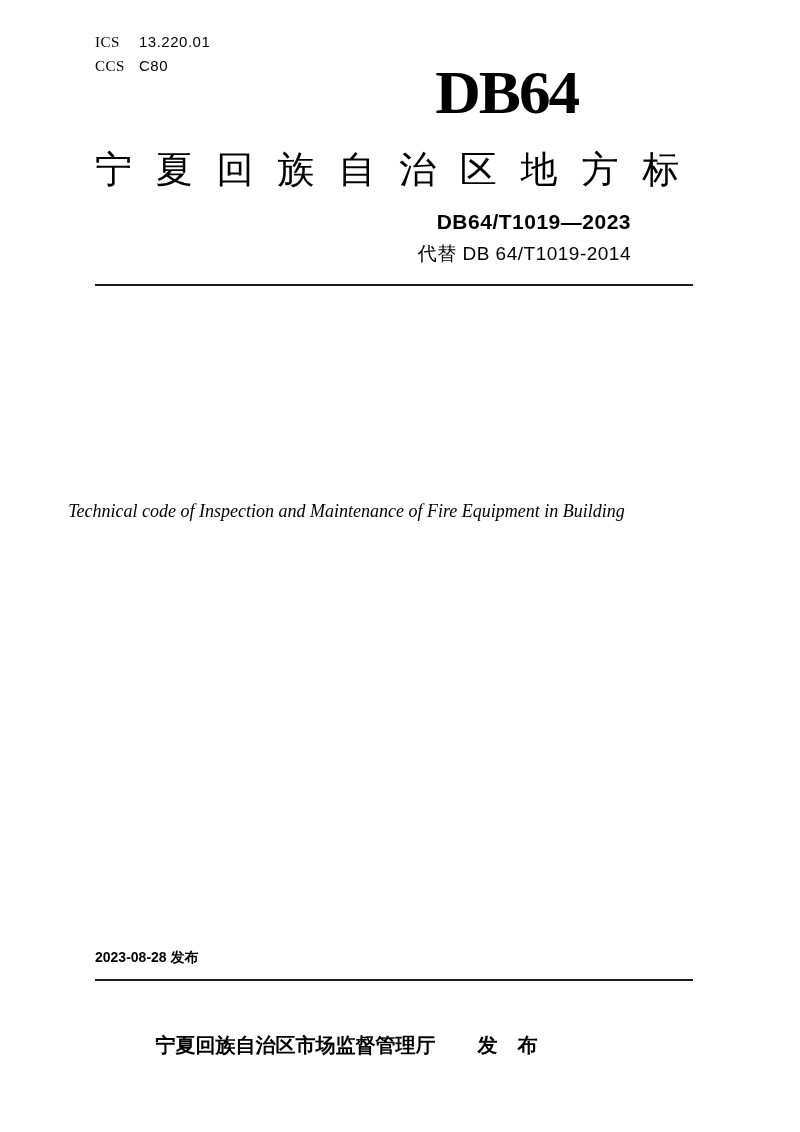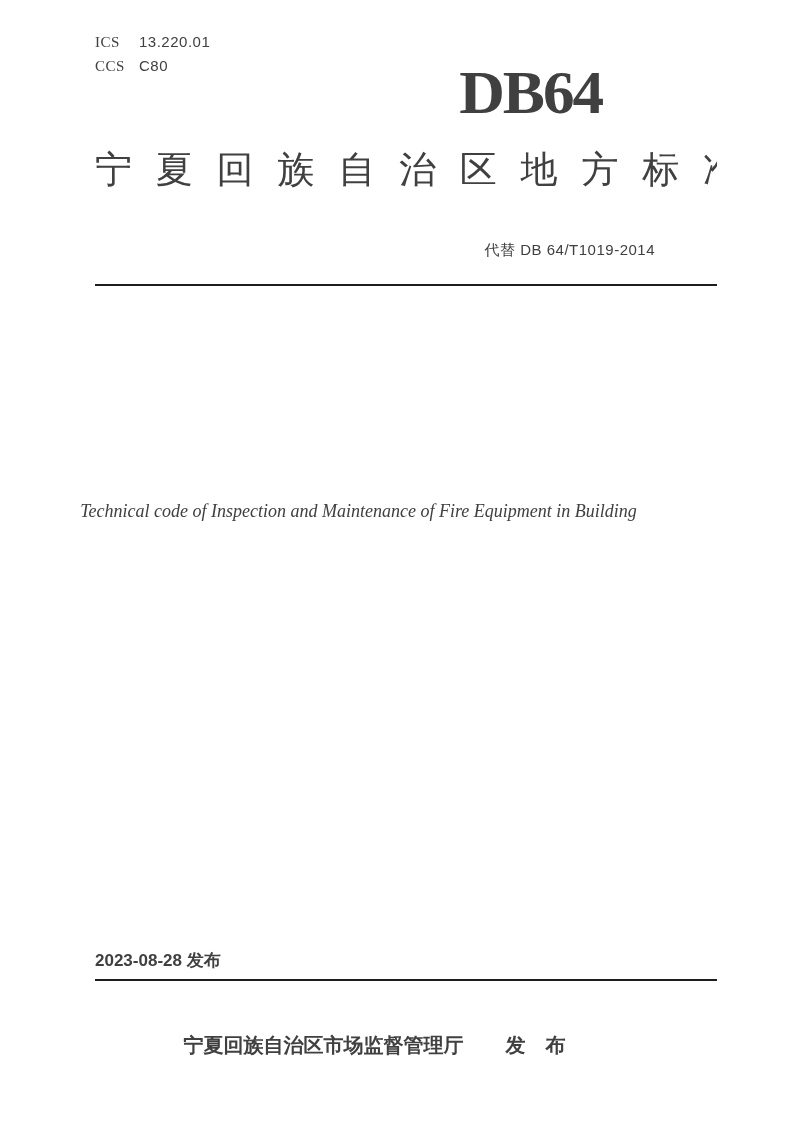--- a/index.html
+++ b/index.html
@@ -6,23 +6,22 @@
     margin: 0;
     padding: 0;
     background: #ffffff;
   }
   .page {
     position: relative;
     width: 693px;
     height: 1132px;
     background: #ffffff;
     font-family: "Liberation Sans", sans-serif;
-    color: #404040;
+    color: #000000;
     overflow: hidden;
-    padding-left: 24px;
   }
 
   
   .codes {
     position: absolute;
     left: 95px;
     top: 30px;
     font-size: 15px;
     line-height: 23px;
   }
@@ -71,21 +70,21 @@
     top: 210px;
     font-size: 21px;
     font-weight: bold;
     letter-spacing: 0.5px;
     white-space: nowrap;
   }
   .replaces {
     position: absolute;
     right: 62px;
     top: 241px;
-    font-size: 15px;
+    font-size: 19px;
     letter-spacing: 0.5px;
     white-space: nowrap;
   }
 
   .rule {
     position: absolute;
     left: 95px;
     width: 645px;
     height: 2px;
     background: #1d1d1d;
@@ -116,28 +115,28 @@
     font-style: italic;
   }
 
   .dates {
     position: absolute;
     left: 95px;
     top: 949px;
     width: 645px;
     display: flex;
     justify-content: space-between;
-    font-size: 17px;
+    font-size: 14px;
     font-weight: bold;
     white-space: nowrap;
   }
 
   .publisher {
     position: absolute;
-    left: 16px;
+    left: 0;
     top: 1032px;
     width: 100%;
     display: flex;
     justify-content: center;
     column-gap: 42px;
     font-size: 20px;
     font-weight: bold;
     white-space: nowrap;
   }
 </style>
@@ -164,20 +163,21 @@
       <span>族</span>
       <span>自</span>
       <span>治</span>
       <span>区</span>
       <span>地</span>
       <span>方</span>
       <span>标</span>
       <span>准</span>
     </div>
 
+  <div class="standard-number">DB64/T1019—2023</div>
   <div class="replaces">代替 DB 64/T1019-2014</div>
 
   <div class="rule rule-top"></div>
 
   <div class="title-en">Technical code of Inspection and Maintenance of Fire Equipment in Building</div>
 
   <div class="dates">
     <span>2023-08-28 发布</span>
   </div>
 

